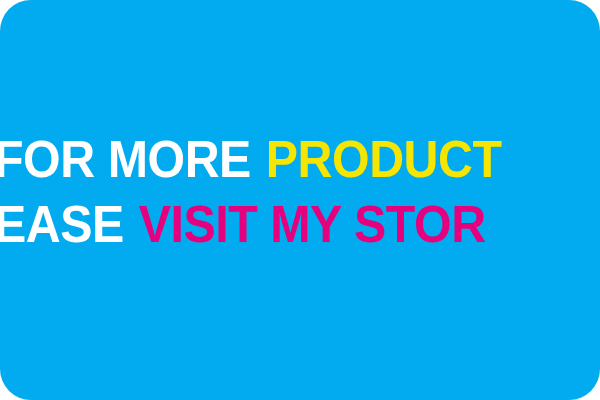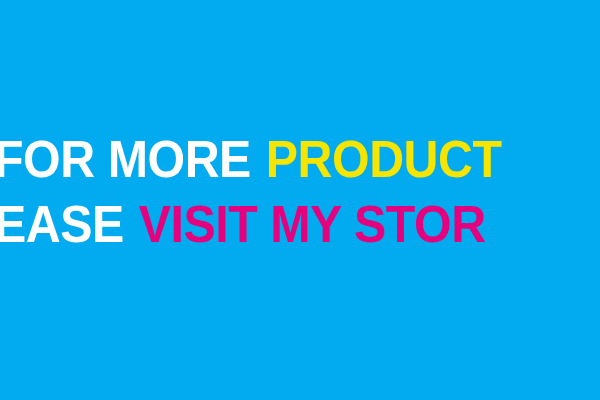--- a/index.html
+++ b/index.html
@@ -14,20 +14,21 @@
     overflow: hidden;
     font-family: "Liberation Sans", sans-serif;
   }
 
   #banner {
     position: relative;
     width: 600px;
     height: 400px;
     overflow: hidden;
     background: #02abef;
+    border-radius: 31px;
   }
 
   
   .text-block {
     position: absolute;
     left: 0;
     top: 0;
     width: 600px;
     height: 400px;
     overflow: hidden;

